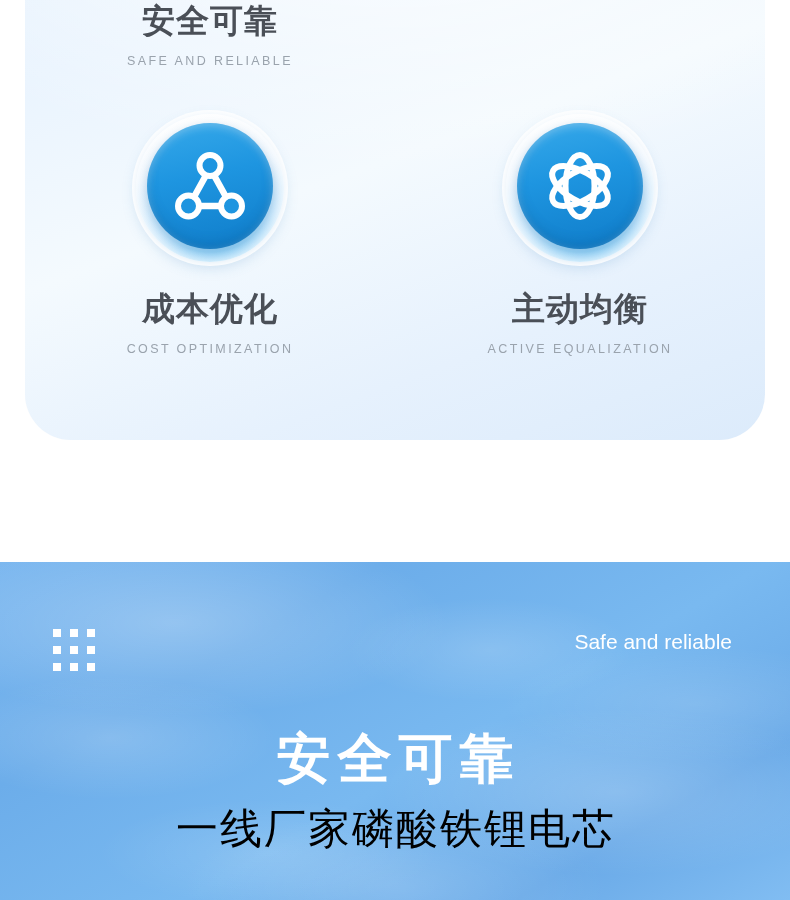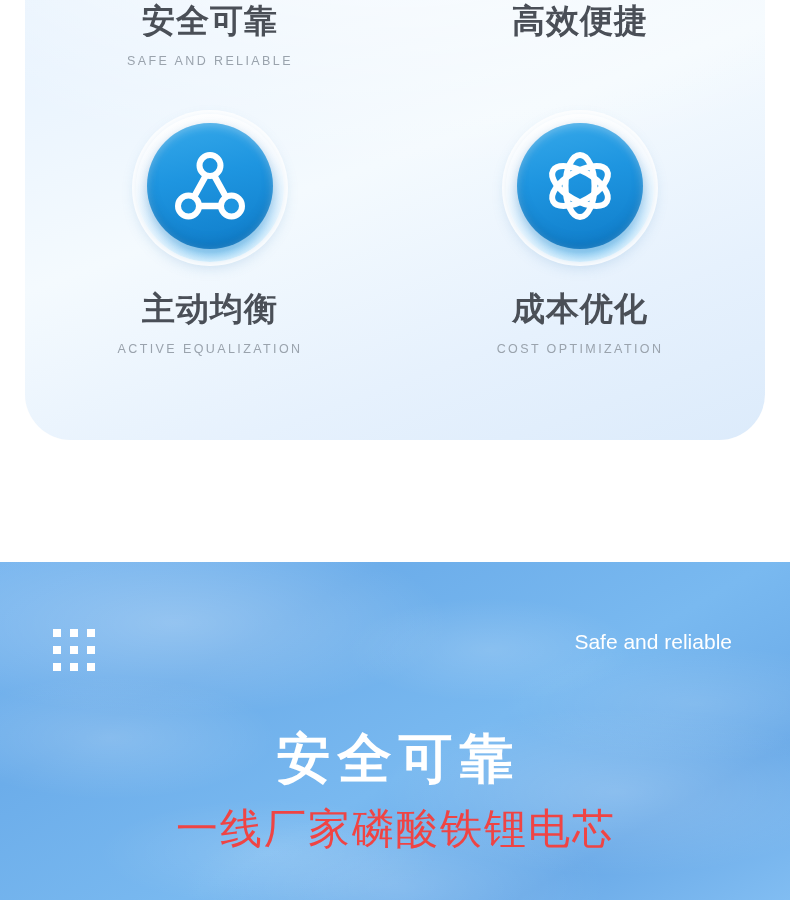--- a/index.html
+++ b/index.html
@@ -176,42 +176,41 @@
     letter-spacing: 7px;
     text-indent: 7px;
     line-height: 1;
   }
 
   .banner-subline {
     position: absolute;
     left: 0; right: 0;
     top: 808px;
     text-align: center;
-    color: #ef4444;
+    color: #000000;
     font-size: 42px;
     font-weight: 300;
     letter-spacing: 2px;
     text-indent: 2px;
     line-height: 1;
   }
 </style>
 </head>
 <body>
 
 <div class="feature-card">
 
   <div class="feature-grid">
 
     <div class="feature-col">
       <p class="cn-title">安全可靠</p>
       <p class="en-sub">SAFE AND RELIABLE</p>
     </div>
 
     <div class="feature-col">
-      <p class="cn-title">高效便捷</p>
     </div>
   </div>
 
   <div class="icon-row">
 
     <div class="icon-cell">
       <div class="badge-wrap">
         <div class="badge-shadow"></div>
         <div class="badge-ring"></div>
         <div class="badge-disc">
@@ -244,27 +243,27 @@
             </svg>
           </span>
         </div>
       </div>
     </div>
   </div>
 
   <div class="feature-grid" style="top:448px;">
 
     <div class="feature-col">
+      <p class="cn-title">成本优化</p>
+      <p class="en-sub">COST OPTIMIZATION</p>
+    </div>
+
+    <div class="feature-col">
       <p class="cn-title">主动均衡</p>
       <p class="en-sub">ACTIVE EQUALIZATION</p>
-    </div>
-
-    <div class="feature-col">
-      <p class="cn-title">成本优化</p>
-      <p class="en-sub">COST OPTIMIZATION</p>
     </div>
   </div>
 
 </div>
 
 <div class="banner">
   <div class="banner-texture"></div>
 </div>
 
 <div class="dots-grid">

